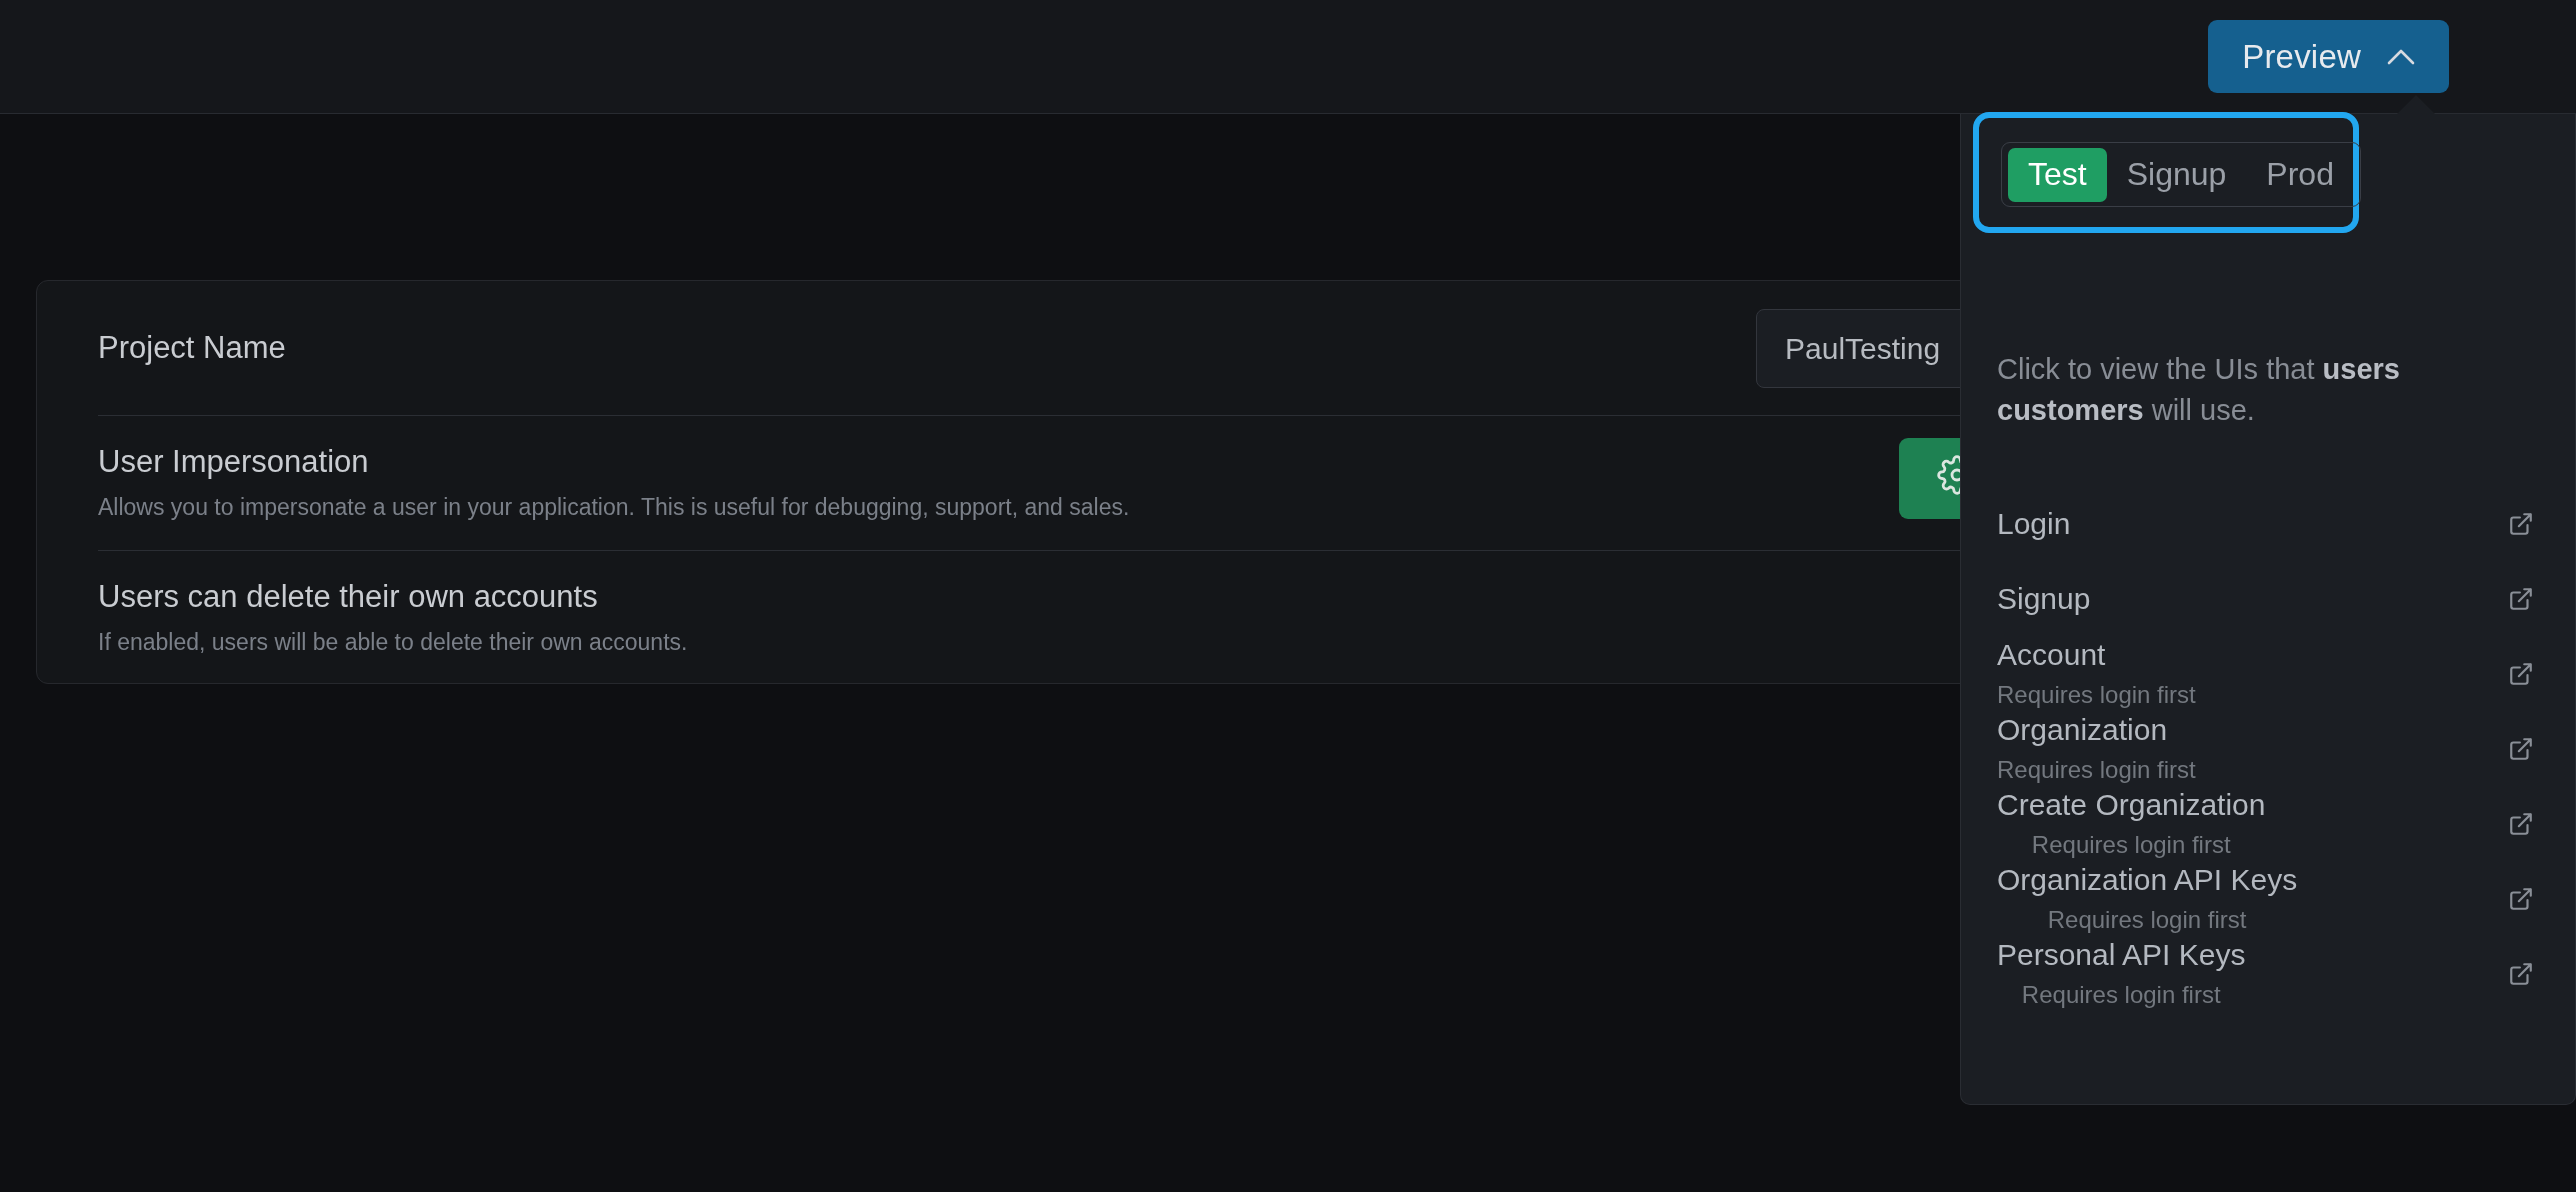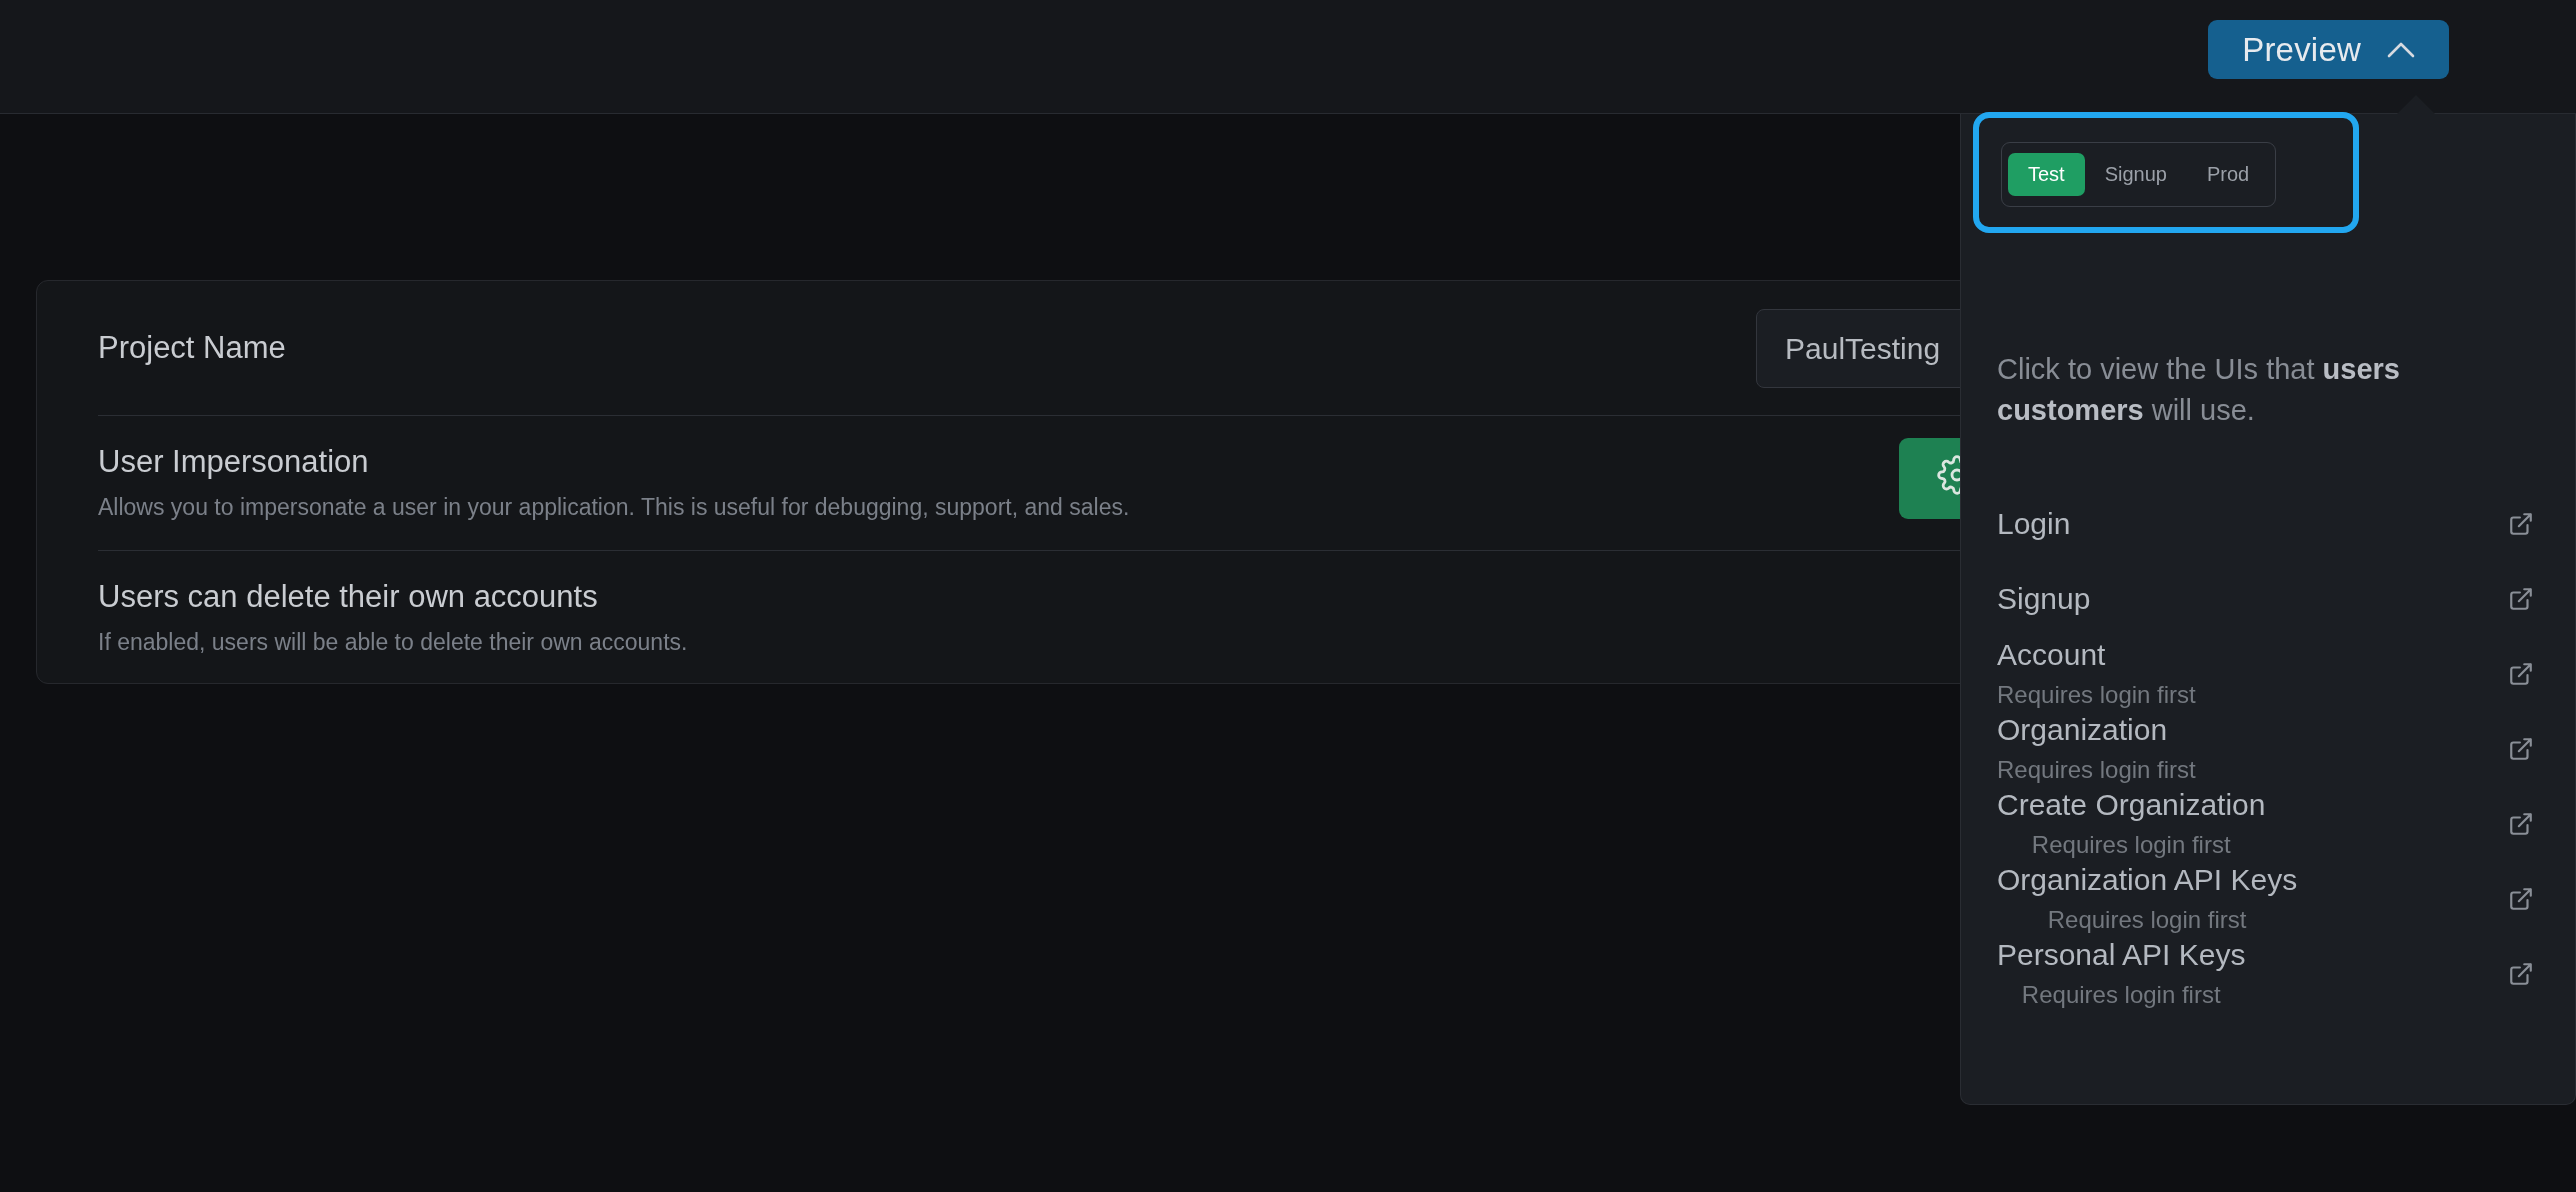--- a/index.html
+++ b/index.html
@@ -13,21 +13,21 @@
   .root { position: relative; width: 2576px; height: 1192px; }
 
   
   .topbar {
     position: absolute; left: 0; top: 0; width: 2576px; height: 114px;
     background: #15171b;
     border-bottom: 1px solid #282b31;
   }
   .preview-btn {
     position: absolute; right: 127px; top: 20px;
-    height: 59px; padding: 0 34px;
+    height: 73px; padding: 0 34px;
     background: #15608f; color: #e7eaee;
     border: none; border-radius: 9px;
     display: flex; align-items: center; gap: 26px;
     font-size: 33px; font-family: "Liberation Sans", sans-serif;
     cursor: pointer; letter-spacing: 0.2px;
   }
   .preview-btn .chev { display: flex; align-items: center; }
 
   
   .page { position: absolute; left: 0; top: 114px; width: 2576px; height: 1078px; background: #0e0f12; }
@@ -89,22 +89,22 @@
   .env-highlight {
     position: absolute; left: 12px; top: -2px; width: 386px; height: 121px;
     border: 6px solid #22a7f0; border-radius: 16px;
   }
   .env-group {
     position: absolute; left: 40px; top: 28px;
     height: 65px; display: flex; align-items: center;
     border: 1px solid #3a3e46; border-radius: 9px; padding: 6px;
   }
   .env-btn {
-    height: 43px; padding: 0 20px; border: none; background: transparent;
-    color: #9ba0a8; font-size: 20px; border-radius: 7px; cursor: pointer;
+    height: 54px; padding: 0 20px; border: none; background: transparent;
+    color: #9ba0a8; font-size: 32px; border-radius: 7px; cursor: pointer;
     font-family: "Liberation Sans", sans-serif; display: flex; align-items: center;
   }
   .env-btn.active { background: #1f9e63; color: #ffffff; }
 
   .dd-desc {
     position: absolute; left: 36px; top: 235px; width: 546px;
     font-size: 29px; color: #888d95; line-height: 1.42;
   }
   .dd-desc b { color: #b9bdc4; font-weight: bold; }
 

